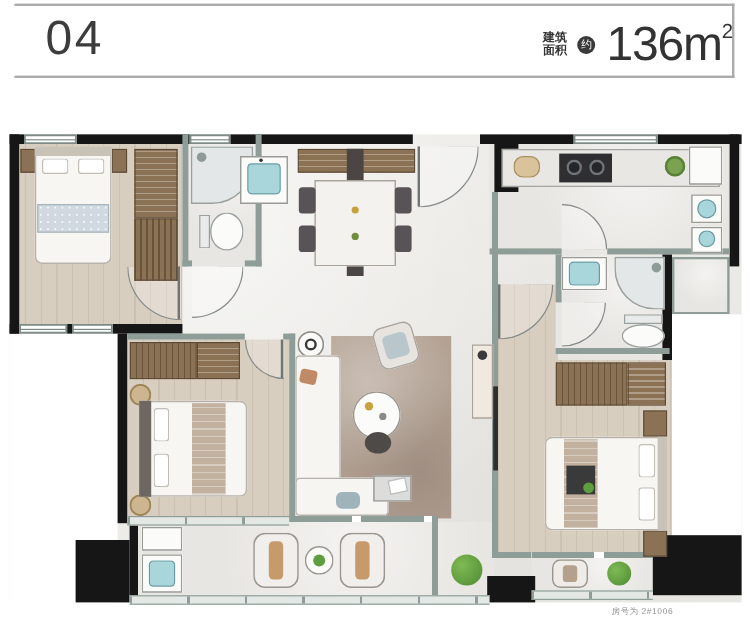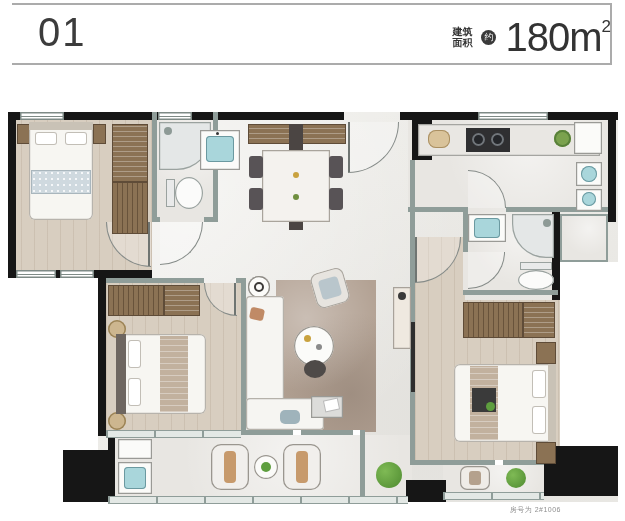--- a/index.html
+++ b/index.html
@@ -52,29 +52,29 @@
   .footer-note{position:absolute;top:505px;right:64px;font-size:7px;color:#8f8f8f;letter-spacing:.5px;}
 </style>
 </head>
 <body>
 
 <div class="stage">
 
   <div class="hline" style="left:12px;top:3px;width:600px;height:2px;"></div>
   <div class="hline" style="left:12px;top:63px;width:600px;height:2px;"></div>
   <div class="hline" style="left:610px;top:3px;width:2px;height:62px;"></div>
-  <div class="unit-no">01</div>
+  <div class="unit-no">04</div>
   <div class="hdr-right">
     <div class="area-label">
       <div>建筑</div>
       <div>面积</div>
     </div>
     <div class="badge">约</div>
     <div class="area-big">
-      <span>180</span>
+      <span>136</span>
         <span>m</span>
         <sup>2</sup>
     </div>
   </div>
 
   <div class="plan">
 
     <div class="abs tile" style="left:0;top:0;width:610px;height:390px;"></div>
     <div class="abs btile" style="left:400px;top:8px;width:200px;height:92px;"></div>
     <div class="abs wood" style="left:0;top:0;width:144px;height:166px;"></div>

